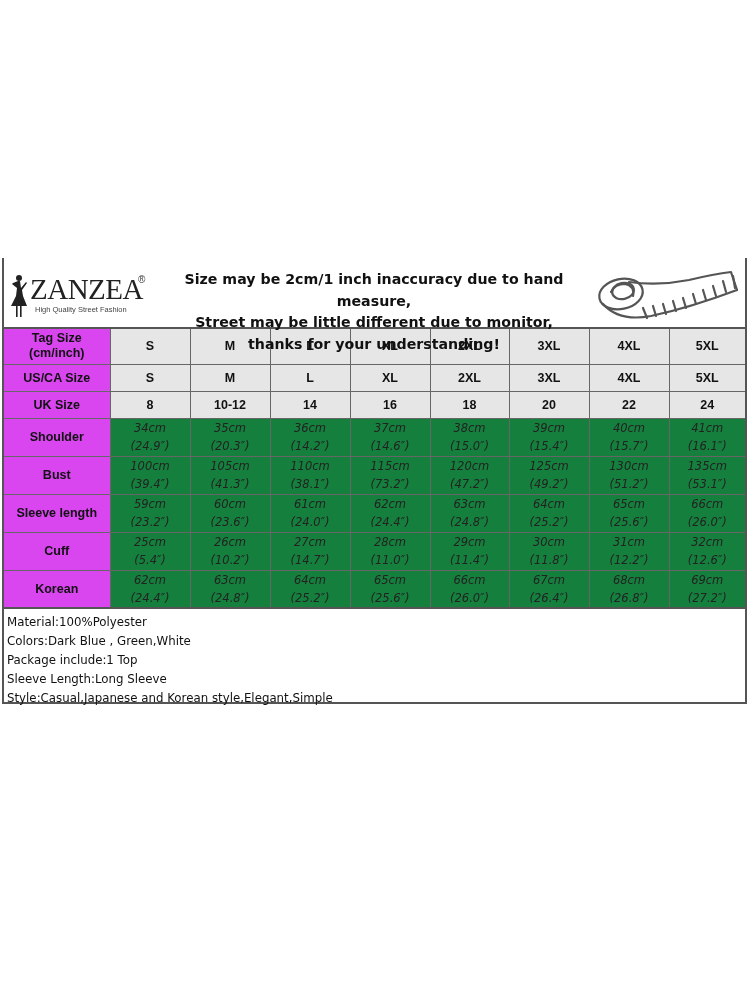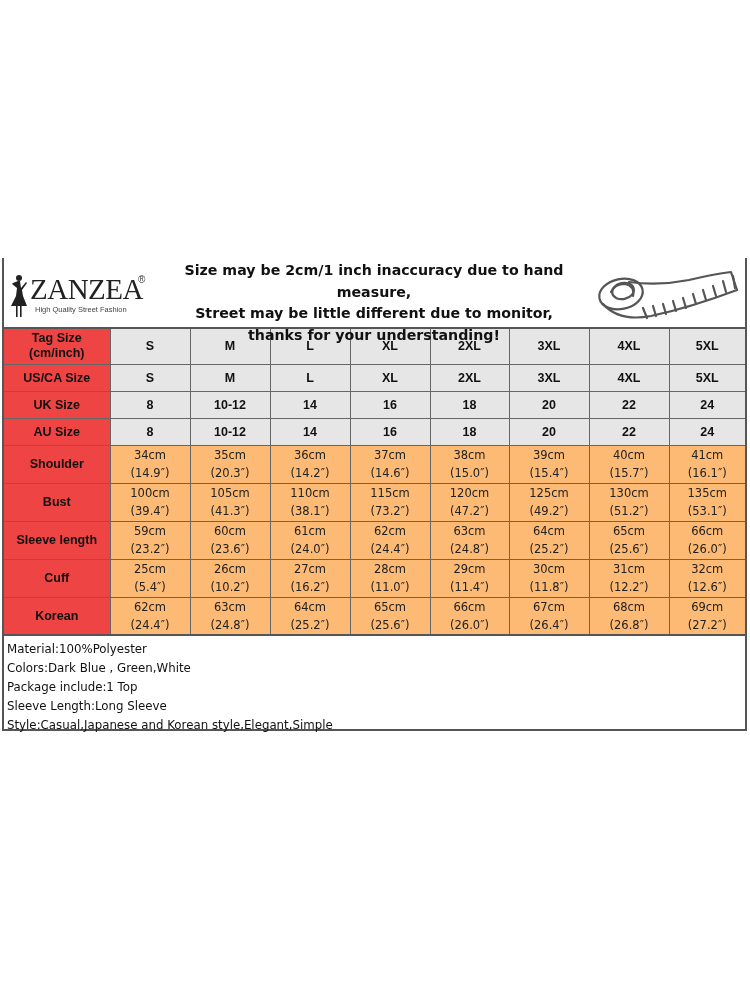--- a/index.html
+++ b/index.html
@@ -4,30 +4,30 @@
 <style>
   html, body { margin:0; padding:0; background:#ffffff; }
   body { width:750px; height:1000px; position:relative; overflow:hidden; font-family:"Liberation Sans", sans-serif; color:#111; }
   .chart { position:absolute; left:2px; top:258px; width:745px; border-left:2px solid #555; border-right:2px solid #555; border-bottom:2px solid #555; box-sizing:border-box; }
   .header { position:relative; height:69px; border-bottom:2px solid #555; background:#fff; }
   .logo { position:absolute; left:4px; top:4px; width:140px; height:48px;margin-top:10px; }
   .logo .figure { position:absolute; left:2px; top:2px; width:18px; height:44px; }
   .logo .brand { position:absolute; left:22px; top:2px; font-family:"Liberation Serif", serif; font-size:29px; letter-spacing:-0.5px; color:#222; line-height:30px; }
   .logo .reg { position:absolute; left:130px; top:2px; font-size:10px; color:#333; }
   .logo .tagline { position:absolute; left:27px; top:33px; font-size:7.5px; color:#444; white-space:nowrap; }
-  .notice { position:absolute; left:150px; top:2px; width:440px; text-align:center; font-family:"DejaVu Sans", sans-serif; font-size:14.2px; font-weight:bold; line-height:21.5px; color:#111; }
+  .notice { position:absolute; left:150px; top:11px; width:440px; text-align:center; font-family:"DejaVu Sans", sans-serif; font-size:14.2px; font-weight:bold; line-height:21.5px; color:#111; }
   .tape { position:absolute; left:585px; top:6px; width:155px; height:60px; }
   table { border-collapse:collapse; width:100%; table-layout:fixed; }
   td { border:1px solid #666; text-align:center; vertical-align:middle; padding:0; }
-  td.label { background:#ef4444; font-weight:bold; font-size:12.5px; }
+  td.label { background:#d946ef; font-weight:bold; font-size:12.5px; }
   tr.size td.val { background:#e6e6e6; font-weight:bold; font-size:12.5px; }
   tr.size { height:27px; }
   tr.size.tall { height:35px; }
   tr.meas { height:38px; }
-  tr.meas td.val { background:#fdba74; font-family:"DejaVu Sans", sans-serif; font-size:11.5px; line-height:18px; color:#222; }
+  tr.meas td.val { background:#15803d; font-family:"DejaVu Sans", sans-serif; font-size:11.5px; line-height:18px; color:#222;font-style:italic; }
   tr td:first-child { border-left:none; }
   tr td:last-child { border-right:none; }
   table tr:first-child td { border-top:none; }
   table tr:last-child td { border-bottom:2px solid #555; }
   .notes { padding:4px 3px 6px 3px; font-family:"DejaVu Sans", sans-serif; font-size:11.8px; line-height:19px; color:#111; height:93px; box-sizing:border-box; }
   .notes div { white-space:nowrap; }
   .cm, .in { display:block; }
 </style>
 </head>
 <body>
@@ -102,37 +102,26 @@
       <td class="label">UK Size</td>
       <td class="val">8</td>
       <td class="val">10-12</td>
       <td class="val">14</td>
       <td class="val">16</td>
       <td class="val">18</td>
       <td class="val">20</td>
       <td class="val">22</td>
       <td class="val">24</td>
     </tr>
-    <tr class="size">
-      <td class="label">AU Size</td>
-      <td class="val">8</td>
-      <td class="val">10-12</td>
-      <td class="val">14</td>
-      <td class="val">16</td>
-      <td class="val">18</td>
-      <td class="val">20</td>
-      <td class="val">22</td>
-      <td class="val">24</td>
-    </tr>
 
     <tr class="meas">
       <td class="label">Shoulder</td>
       <td class="val">
             <span class="cm">34cm</span>
-            <span class="in">(14.9″)</span>
+            <span class="in">(24.9″)</span>
           </td>
       <td class="val">
             <span class="cm">35cm</span>
             <span class="in">(20.3″)</span>
           </td>
       <td class="val">
             <span class="cm">36cm</span>
             <span class="in">(14.2″)</span>
           </td>
       <td class="val">
@@ -234,21 +223,21 @@
       <td class="val">
             <span class="cm">25cm</span>
             <span class="in">(5.4″)</span>
           </td>
       <td class="val">
             <span class="cm">26cm</span>
             <span class="in">(10.2″)</span>
           </td>
       <td class="val">
             <span class="cm">27cm</span>
-            <span class="in">(16.2″)</span>
+            <span class="in">(14.7″)</span>
           </td>
       <td class="val">
             <span class="cm">28cm</span>
             <span class="in">(11.0″)</span>
           </td>
       <td class="val">
             <span class="cm">29cm</span>
             <span class="in">(11.4″)</span>
           </td>
       <td class="val">

